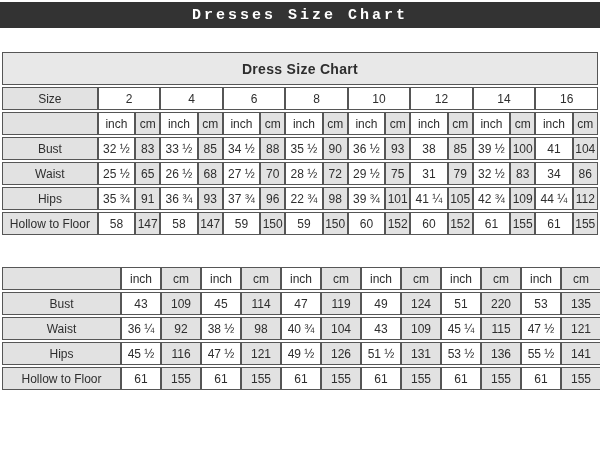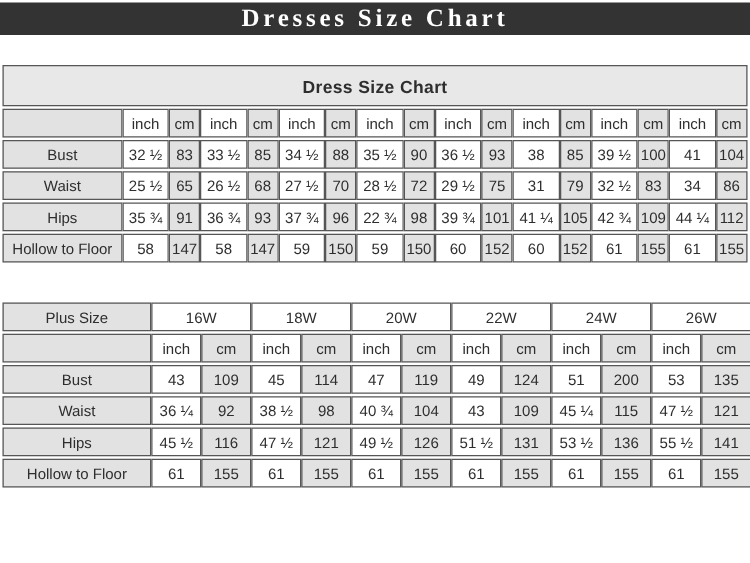--- a/index.html
+++ b/index.html
@@ -8,22 +8,22 @@
     font-family: "Liberation Sans", sans-serif;
     color: #2e2e2e;
   }
   .topbar {
     width: 600px; height: 26px; background: #333333;
     display: flex; align-items: center; justify-content: center;
     border-top: 2px solid #ffffff;
   }
   .topbar h1 {
     margin: 12px; color: #ffffff;
-    font-family: Liberation Serif, serif;
-    font-size: 20px; font-weight: bold; letter-spacing: 3px;
+    font-family: Liberation Mono, monospace;
+    font-size: 15px; font-weight: bold; letter-spacing: 3px;
   }
   .chart-section { margin: 0 2px; }
   .chart-section.first { margin-top: 22px; }
   .chart-section.second { margin-top: 28px; }
   table.sizechart {
     width: 596px; table-layout: fixed;
     border-collapse: separate; border-spacing: 0 2px;
     background: #ffffff;
   }
   table.sizechart td {
@@ -63,20 +63,31 @@
         <col style="width: 37px;">
         <col style="width: 25px;">
         <col style="width: 37px;">
         <col style="width: 25px;">
         <col style="width: 37px;">
         <col style="width: 25px;">
       </colgroup>
       <tbody>
         <tr>
           <td class="title-cell" colspan="17">Dress Size Chart</td>
+        </tr>
+        <tr>
+          <td class="label">Size</td>
+          <td colspan="2">2</td>
+          <td colspan="2">4</td>
+          <td colspan="2">6</td>
+          <td colspan="2">8</td>
+          <td colspan="2">10</td>
+          <td colspan="2">12</td>
+          <td colspan="2">14</td>
+          <td colspan="2">16</td>
         </tr>
         <tr>
           <td class="label"></td>
           <td>inch</td>
           <td class="gray">cm</td>
           <td>inch</td>
           <td class="gray">cm</td>
           <td>inch</td>
           <td class="gray">cm</td>
           <td>inch</td>
@@ -182,29 +193,20 @@
         <col style="width: 40px;">
         <col style="width: 40px;">
         <col style="width: 40px;">
         <col style="width: 40px;">
         <col style="width: 40px;">
         <col style="width: 40px;">
         <col style="width: 40px;">
       </colgroup>
       <tbody>
         <tr>
-          <td class="label">Plus Size</td>
-          <td colspan="2">16W</td>
-          <td colspan="2">18W</td>
-          <td colspan="2">20W</td>
-          <td colspan="2">22W</td>
-          <td colspan="2">24W</td>
-          <td colspan="2">26W</td>
-        </tr>
-        <tr>
           <td class="label"></td>
           <td>inch</td>
           <td class="gray">cm</td>
           <td>inch</td>
           <td class="gray">cm</td>
           <td>inch</td>
           <td class="gray">cm</td>
           <td>inch</td>
           <td class="gray">cm</td>
           <td>inch</td>
@@ -216,21 +218,21 @@
           <td class="label">Bust</td>
           <td>43</td>
           <td class="gray">109</td>
           <td>45</td>
           <td class="gray">114</td>
           <td>47</td>
           <td class="gray">119</td>
           <td>49</td>
           <td class="gray">124</td>
           <td>51</td>
-          <td class="gray">200</td>
+          <td class="gray">220</td>
           <td>53</td>
           <td class="gray">135</td>
         </tr>
         <tr>
           <td class="label">Waist</td>
           <td>36 ¼</td>
           <td class="gray">92</td>
           <td>38 ½</td>
           <td class="gray">98</td>
           <td>40 ¾</td>

